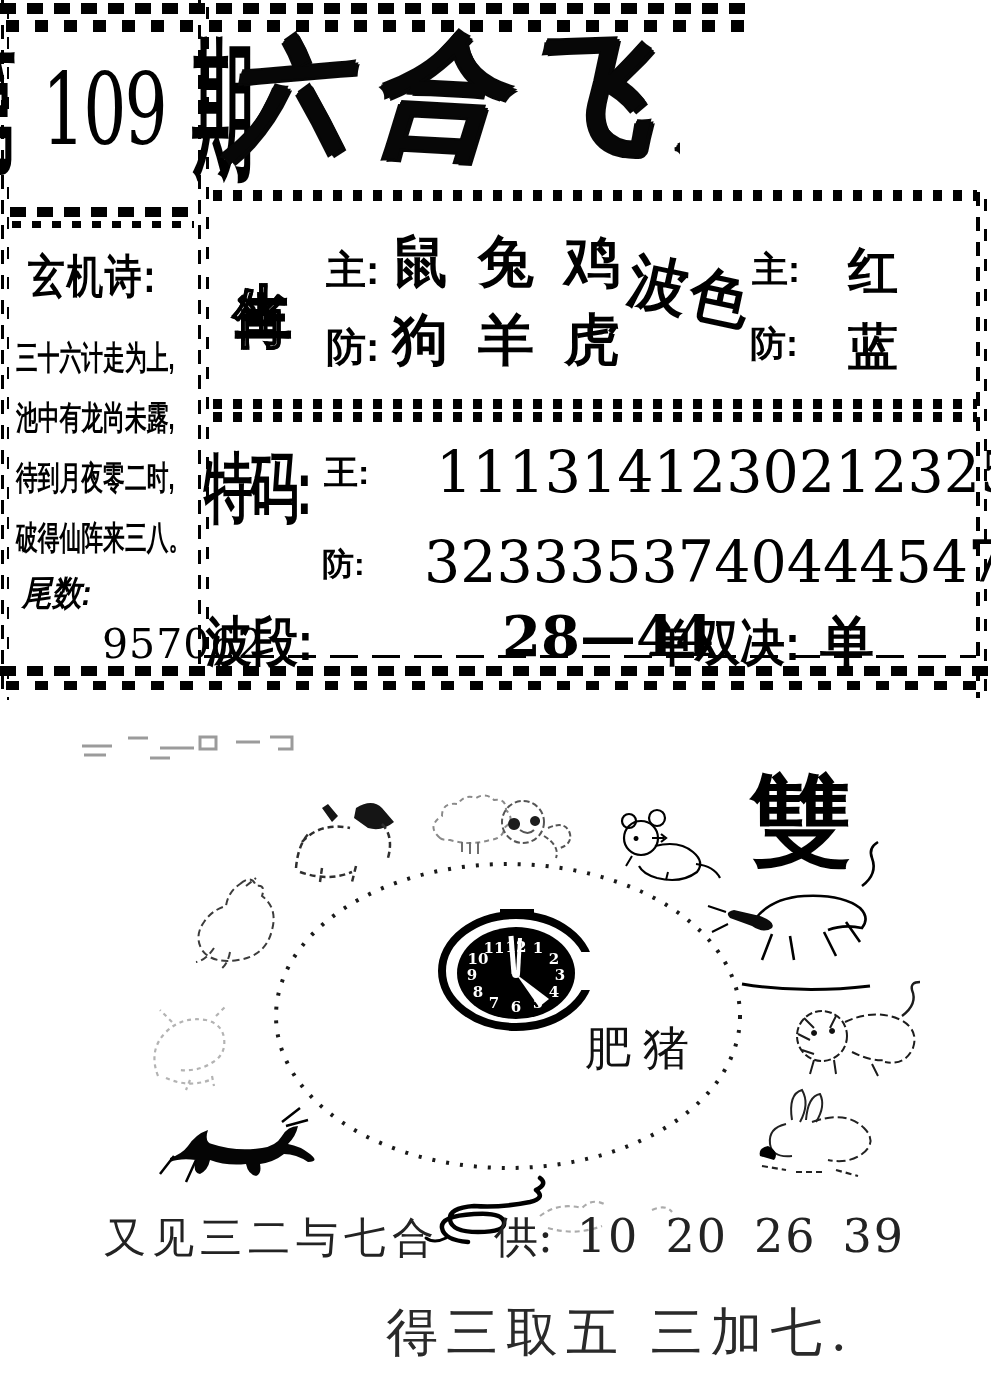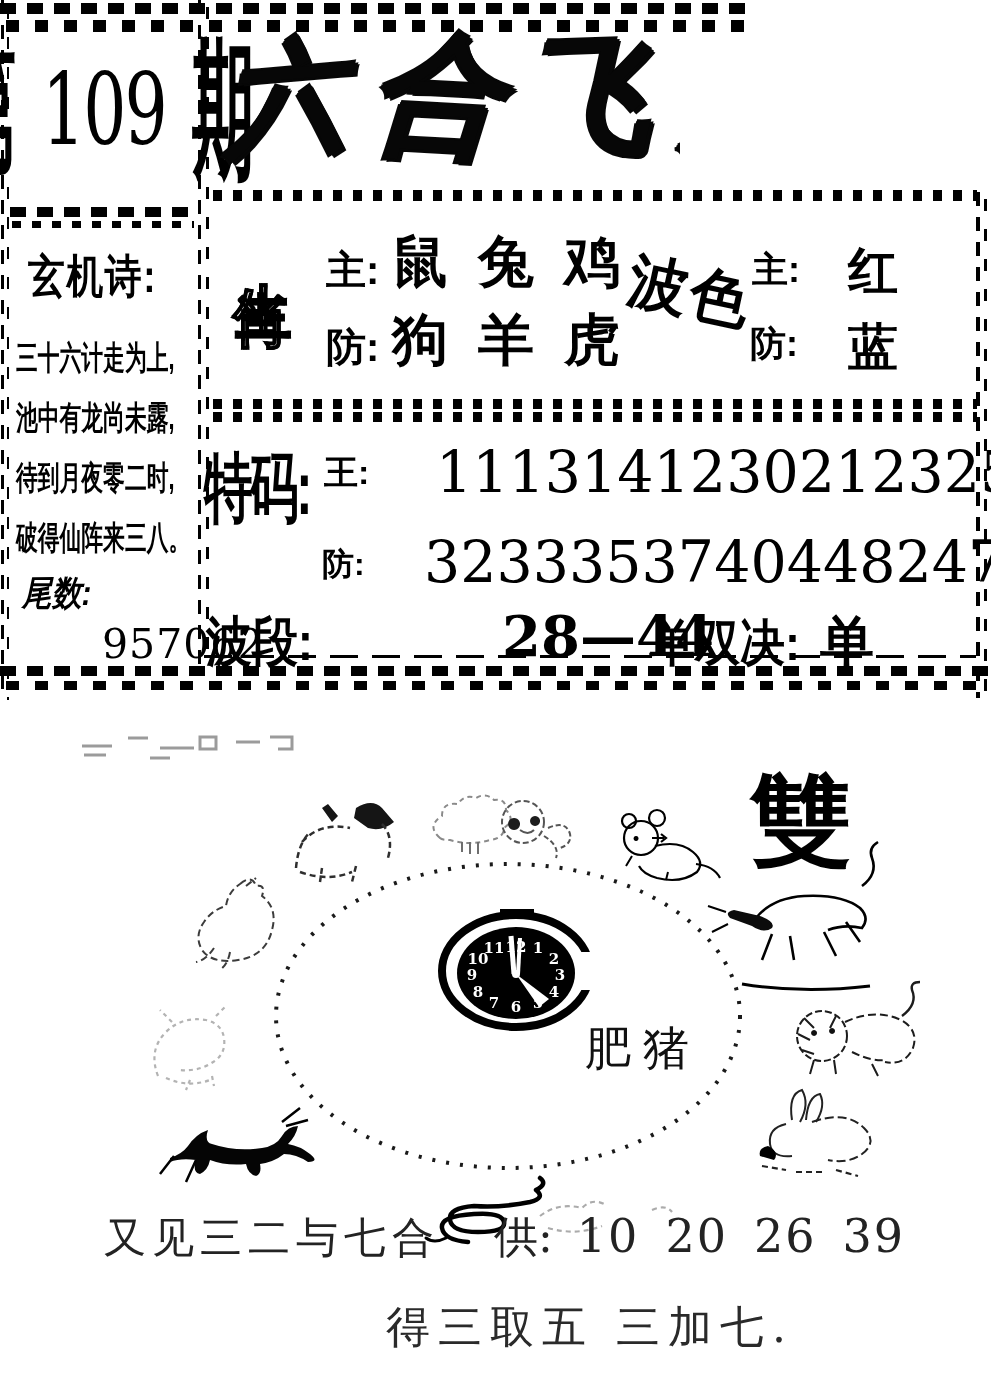--- a/index.html
+++ b/index.html
@@ -50,21 +50,21 @@
   .band-label{left:206px;top:606px;font-size:54px;font-weight:900;transform:scaleX(.85);transform-origin:left;white-space:nowrap;}
   .band-num{font-family:"DejaVu Serif","Liberation Serif",serif;font-size:56px;font-weight:600;line-height:1;}
   .oe-label{left:650px;top:610px;font-size:50px;font-weight:900;transform:scaleX(.9);transform-origin:left;white-space:nowrap;}
   .oe-value{left:820px;top:606px;font-size:54px;font-weight:800;}
 
   .foot1{left:104px;top:1208px;display:flex;align-items:baseline;
          font-family:"DejaVu Serif","Liberation Serif",serif;color:#232323;}
   .foot1-left{font-size:42px;letter-spacing:6px;}
   .foot1-label{font-size:44px;margin-left:54px;}
   .foot1-nums{display:flex;gap:26px;margin-left:24px;font-size:46px;letter-spacing:2px;}
-  .foot2{left:386px;top:1298px;font-family:"DejaVu Serif","Liberation Serif",serif;font-size:44px;
+  .foot2{left:386px;top:1298px;font-family:"DejaVu Serif","Liberation Serif",serif;font-size:52px;
          letter-spacing:8px;color:#2a2a2a;white-space:nowrap;}
 </style>
 </head>
 <body>
 
 <div class="page">
 
   <div class="abs h-dash" style="left:0;top:3px;width:748px;height:11px;"></div>
   <div class="abs h-dash2" style="left:0;top:20px;width:748px;height:12px;"></div>
   <div class="abs v-dash" style="left:1px;top:0;width:3px;height:700px;"></div>
@@ -134,21 +134,21 @@
 
   </div>
   <div class="abs lbl" style="left:322px;top:543px;font-size:32px;">防:</div>
   <div class="abs numrow" style="left:424px;top:534px;width:478px;">
     <span>32</span>
     <span>33</span>
     <span>35</span>
     <span>37</span>
     <span>40</span>
     <span>44</span>
-    <span>82</span>
+    <span>45</span>
     <span>47</span>
 
   </div>
 
   <div class="abs band-label">波段:</div>
   <div class="abs band-num" style="left:502px;top:608px;">28—44</div>
   <div class="abs oe-label">单双决:</div>
   <div class="abs oe-value">单</div>
   <div class="abs thinline" style="left:204px;top:655px;width:772px;height:3px;"></div>
 

